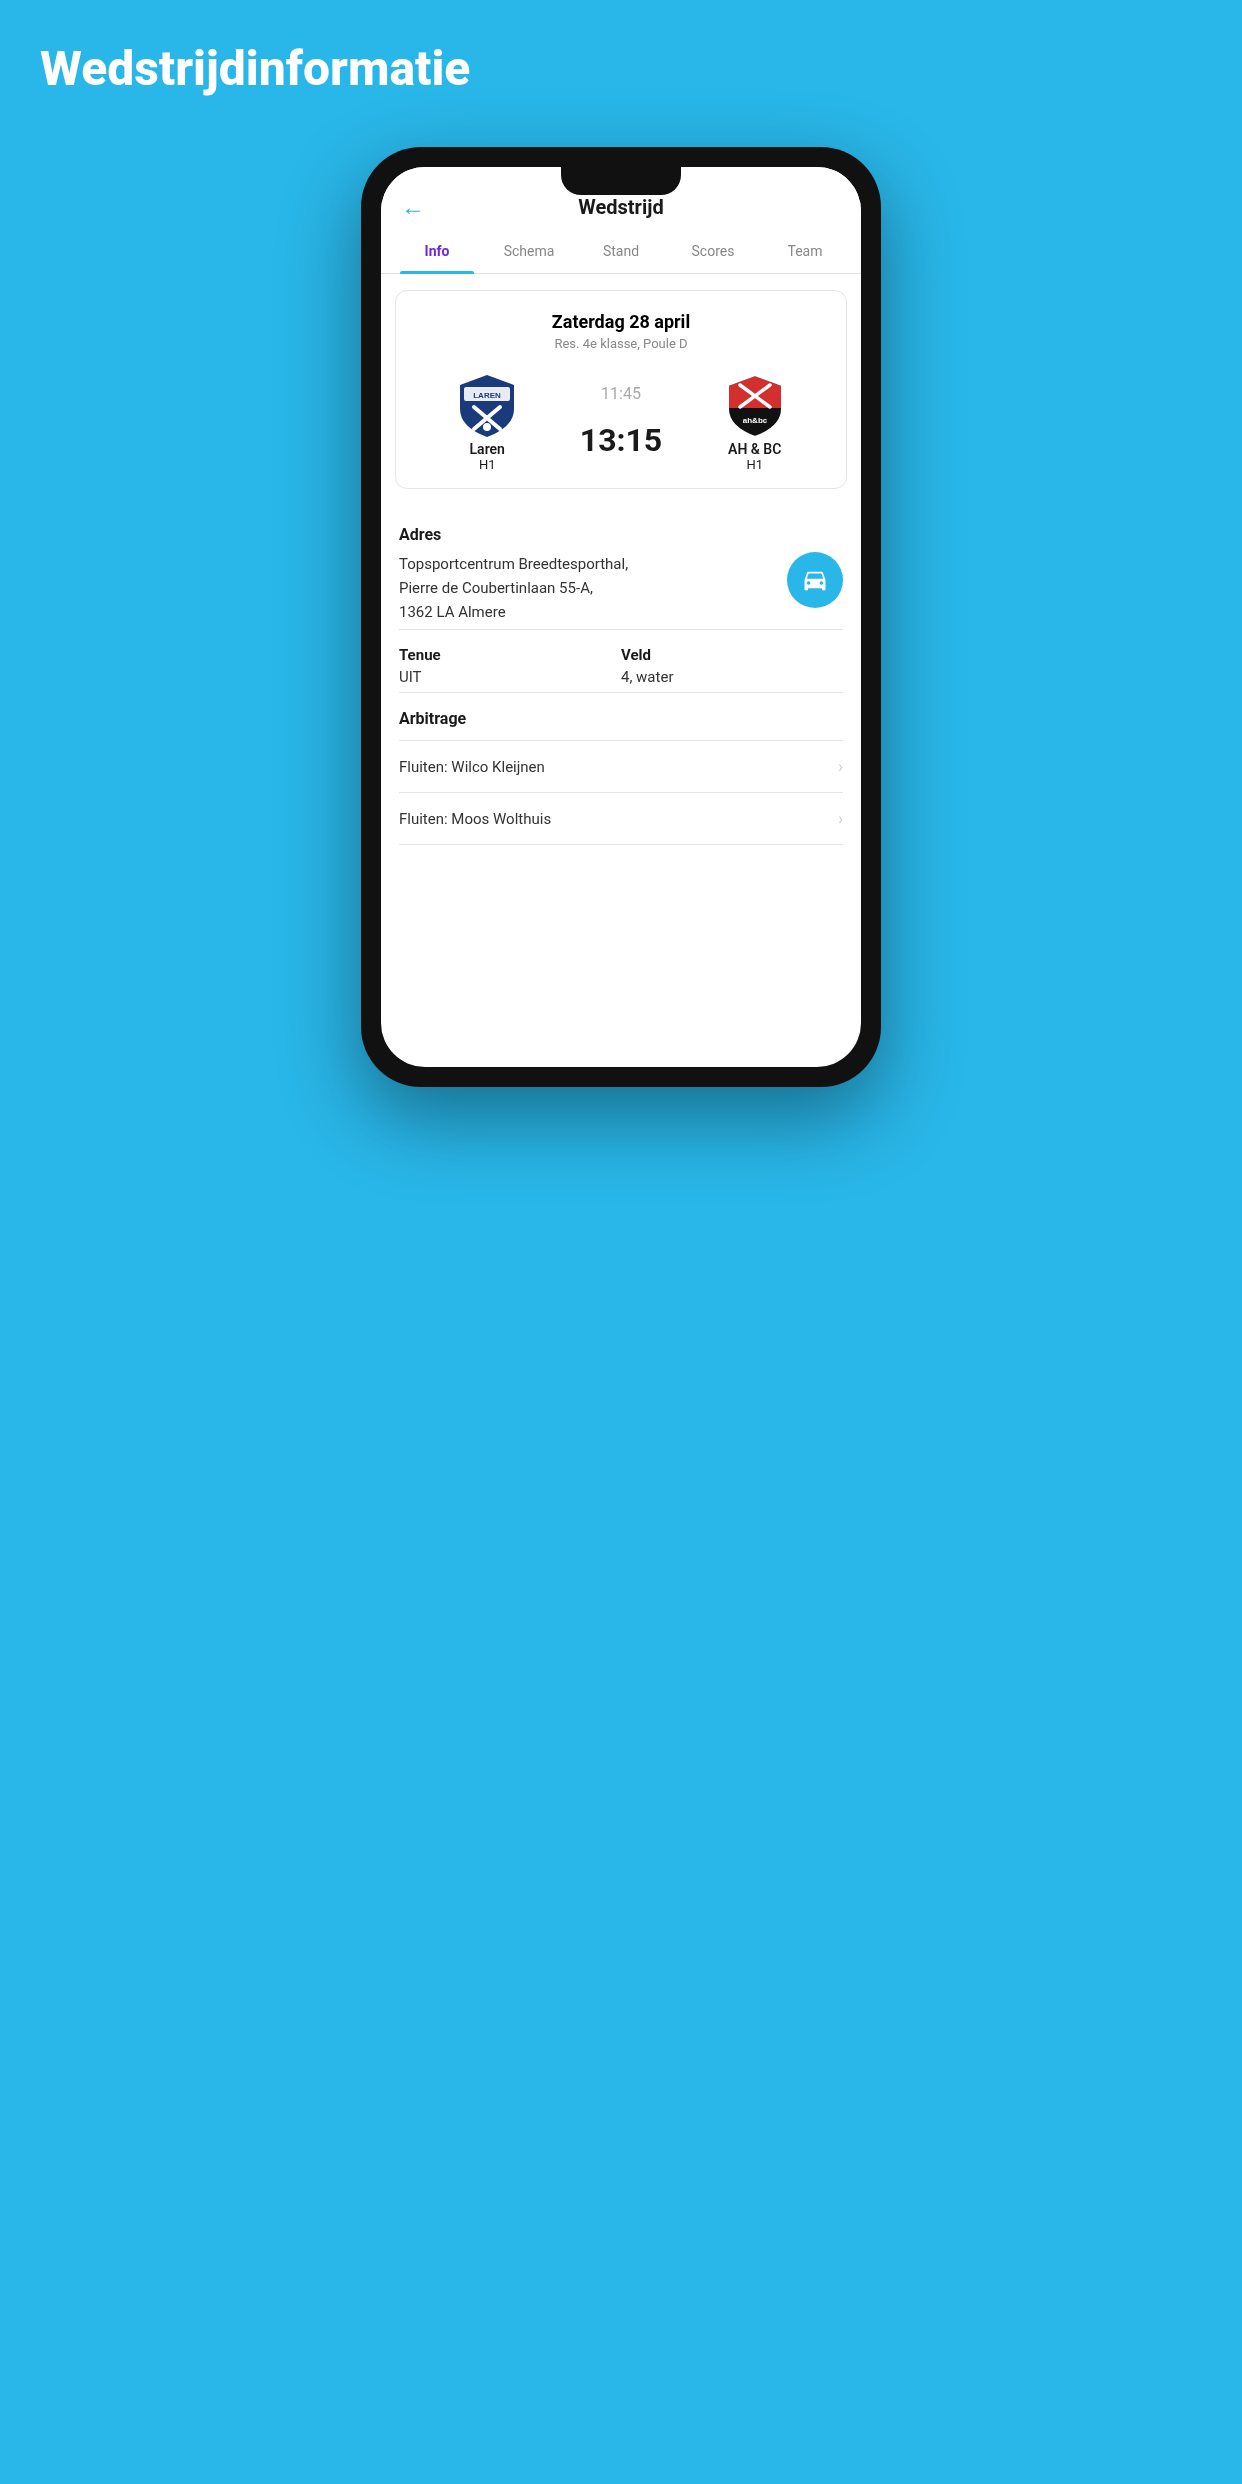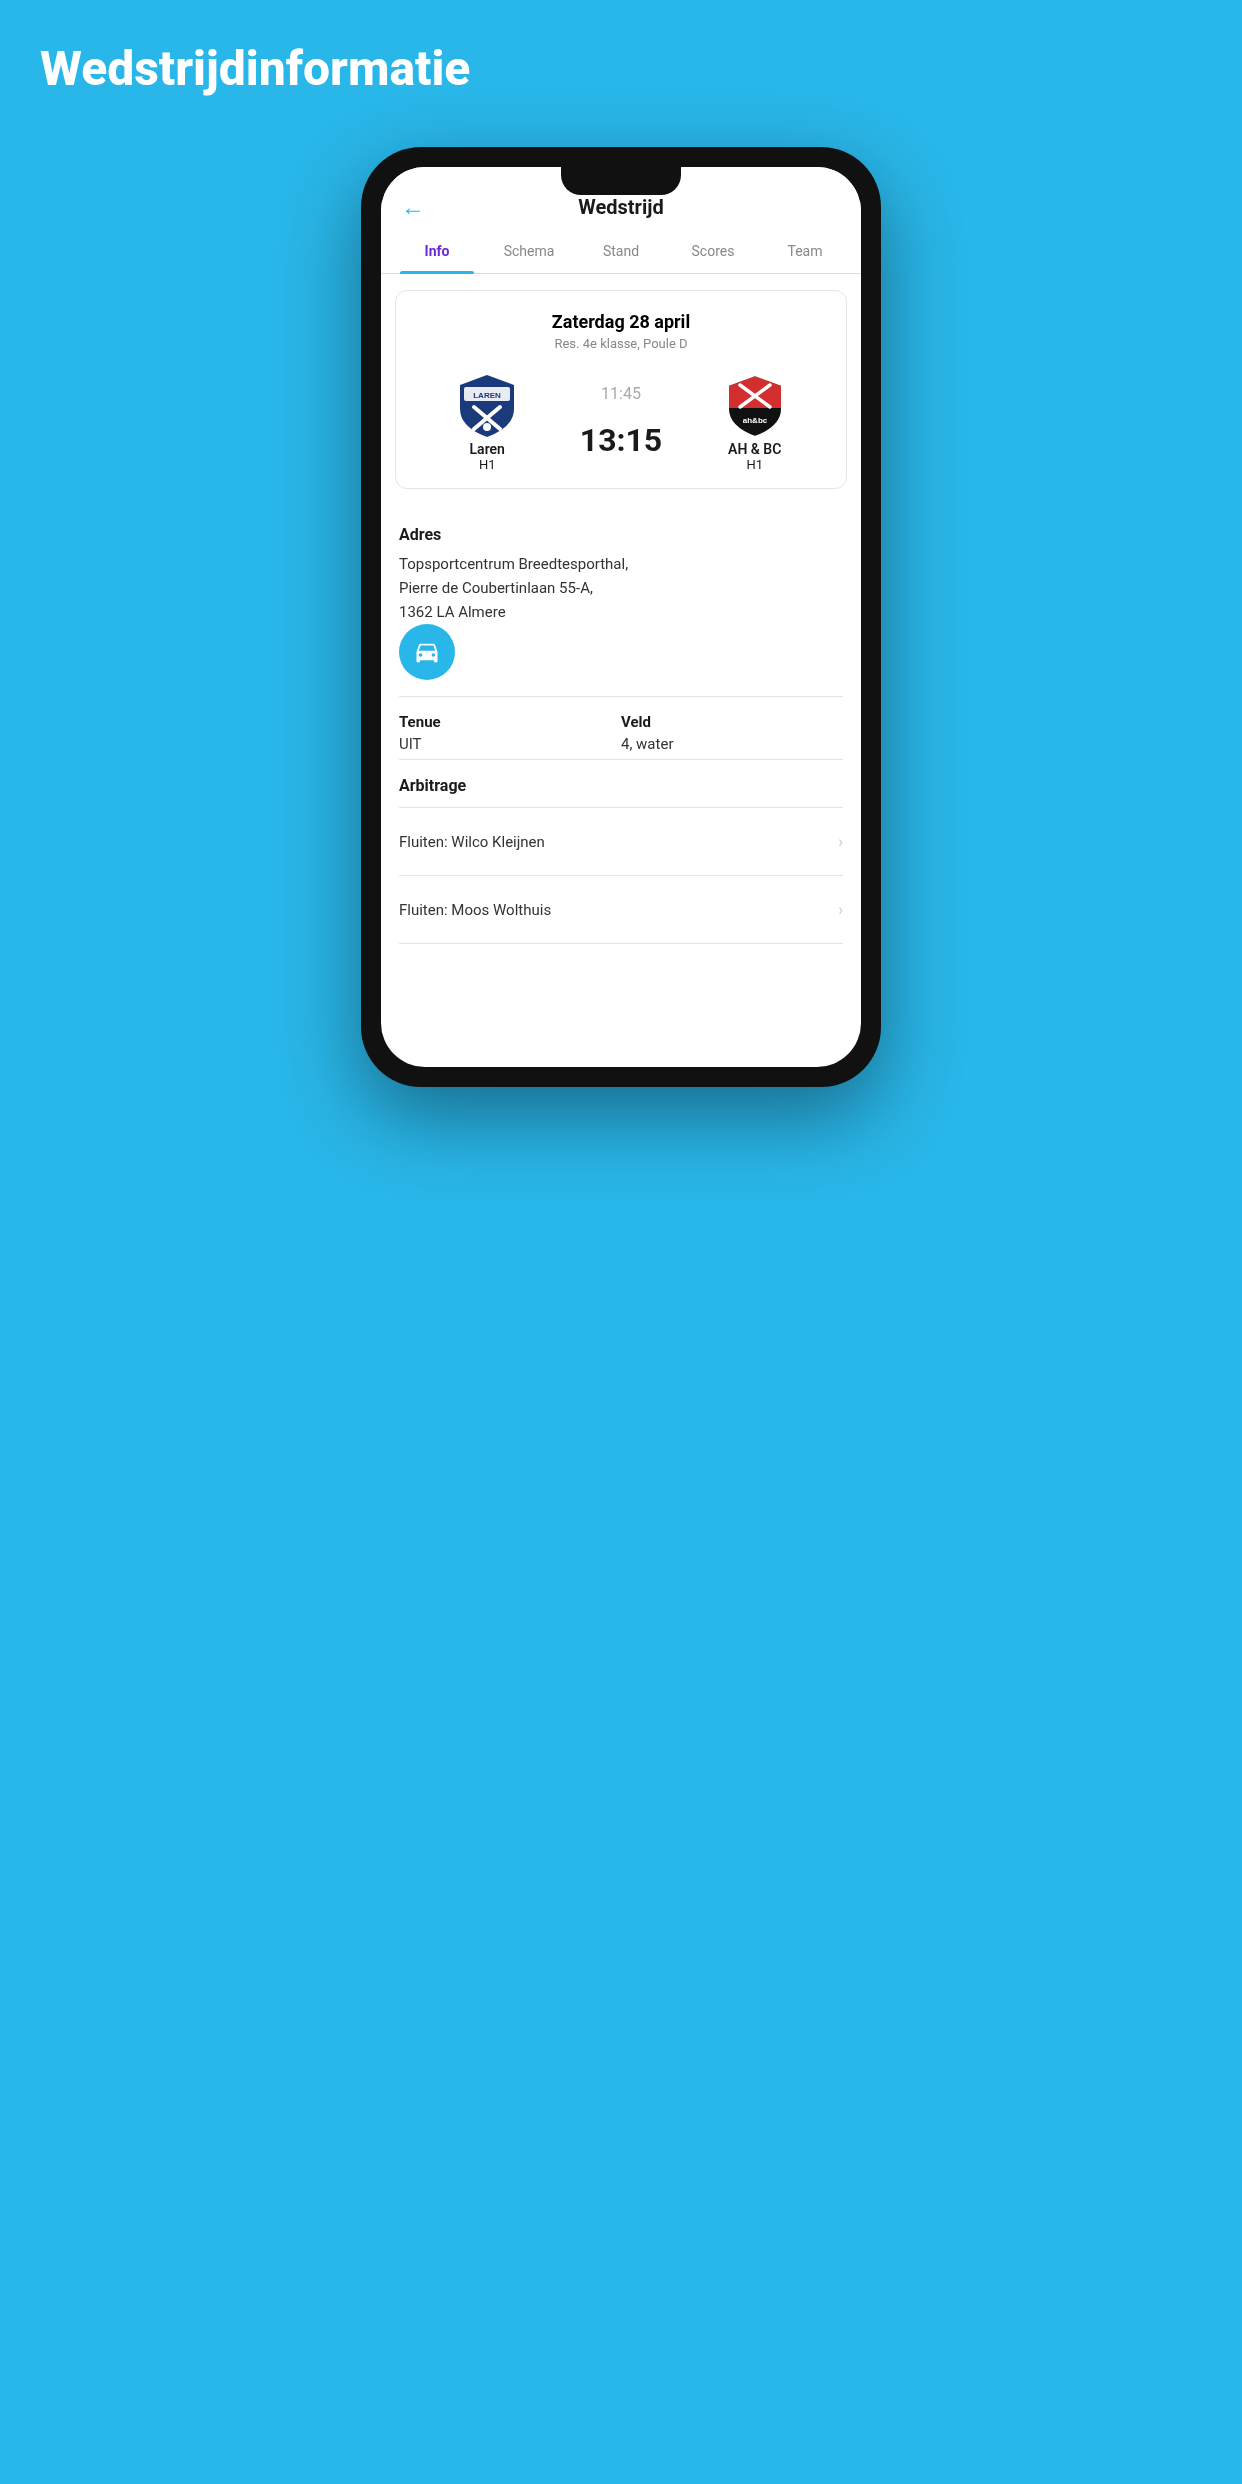--- a/index.html
+++ b/index.html
@@ -204,22 +204,21 @@
       font-size: 16px;
       font-weight: 700;
       color: #1a1a1a;
       margin-bottom: 8px;
     }
 
     .info-row-address {
       display: flex;
       align-items: flex-start;
       justify-content: flex-end;
-      margin-bottom: 16px;
-      flex-direction: column;
+      margin-bottom: 5px;
     }
 
     .address-text {
       font-size: 15px;
       color: #333;
       line-height: 1.6;
       flex: 1;
       padding-right: 12px;
     }
 
@@ -274,21 +273,21 @@
       font-size: 16px;
       font-weight: 700;
       color: #1a1a1a;
       margin-bottom: 12px;
     }
 
     .arbitrage-item {
       display: flex;
       align-items: center;
       justify-content: space-between;
-      padding: 24px 0;
+      padding: 16px 0;
       border-top: 1px solid #e5e5e5;
       cursor: pointer;
     }
 
     .arbitrage-item:last-child {
       border-bottom: 1px solid #e5e5e5;
     }
 
     .arbitrage-name {
       font-size: 15px;

